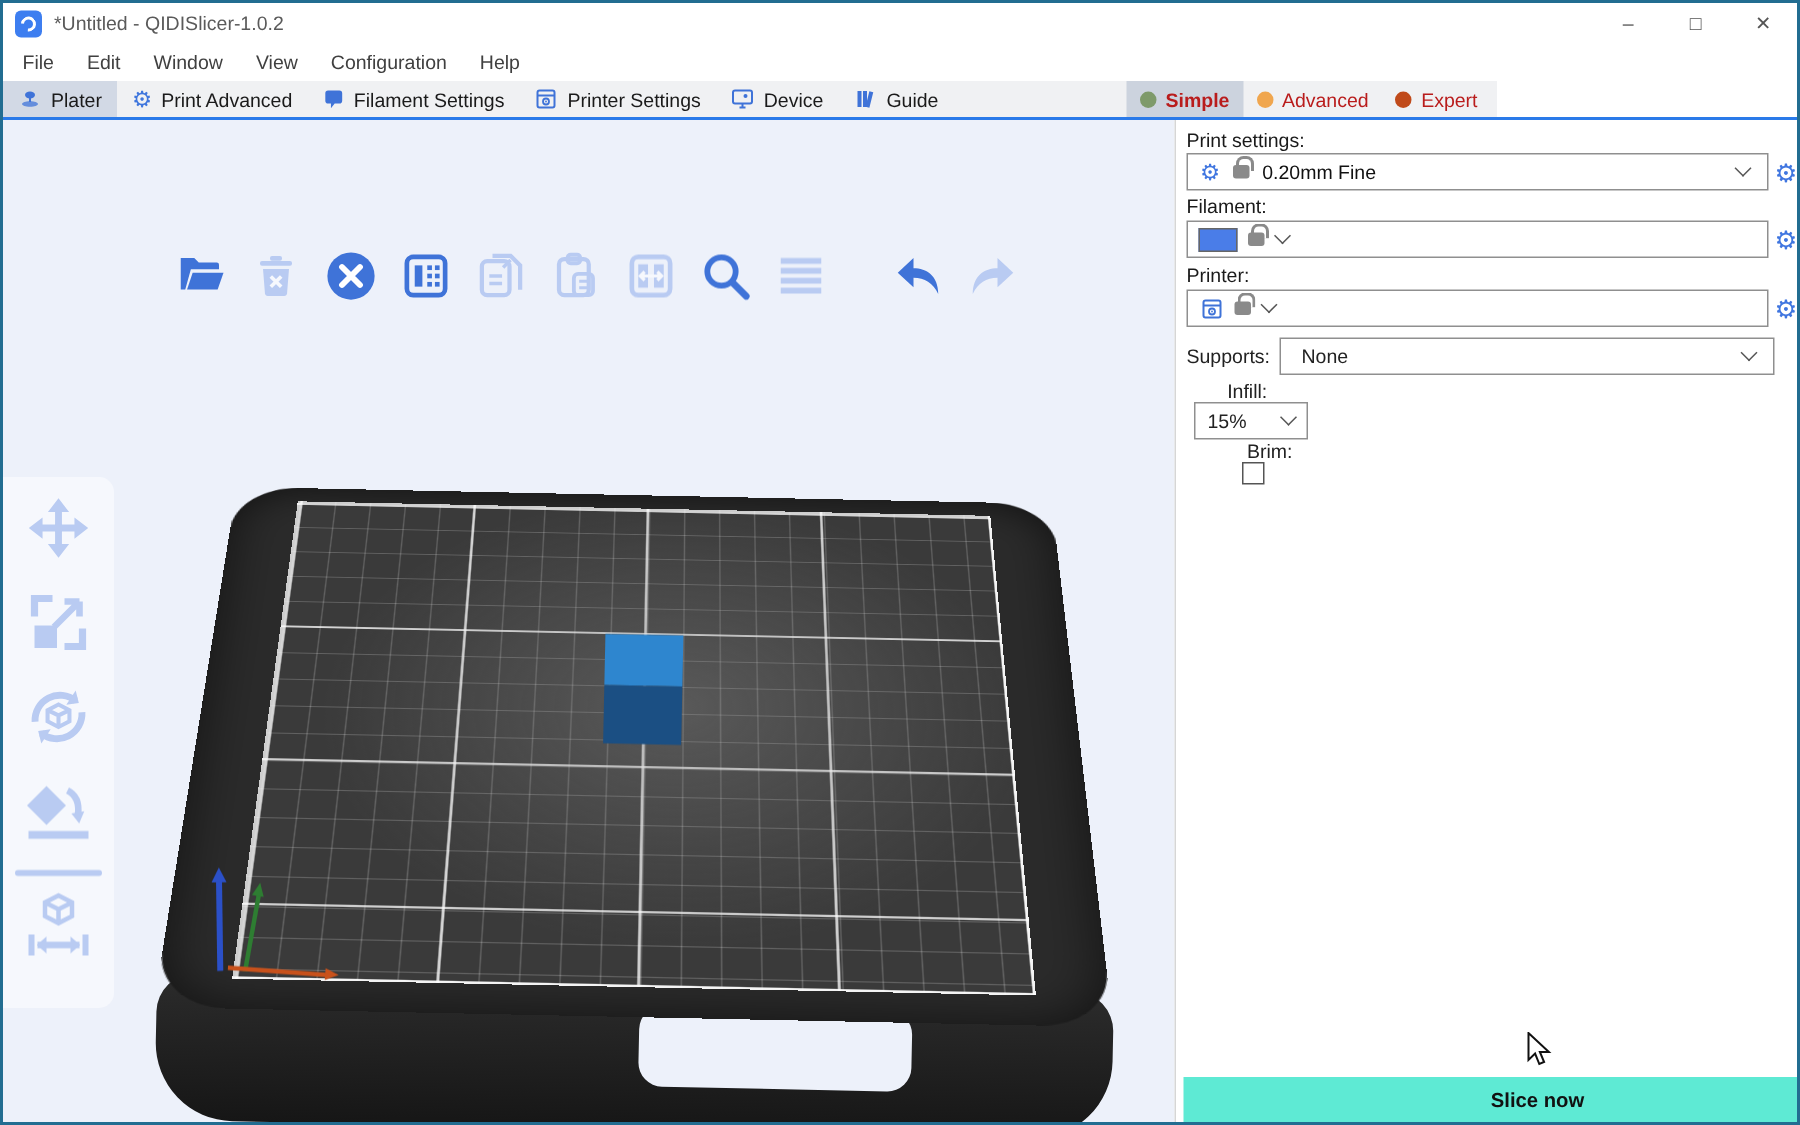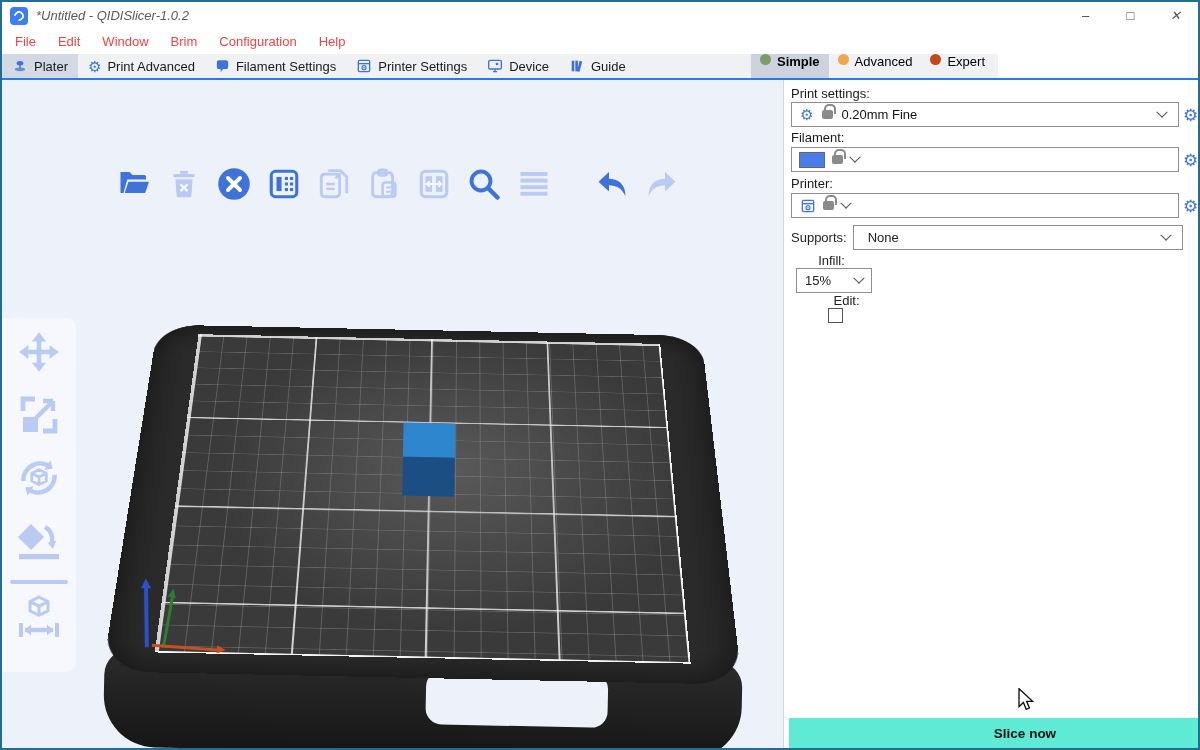--- a/index.html
+++ b/index.html
@@ -5,42 +5,42 @@
   * { margin:0; padding:0; box-sizing:border-box; }
   html,body { width:1200px; height:750px; }
   body {
     font-family:"Liberation Sans", sans-serif;
     font-size:13px; color:#222;
     position:relative; width:1200px; height:750px;
     background:#fff; border:2px solid #226d91; overflow:hidden;
   }
   
   .titlebar { position:absolute; left:0; top:0; width:1196px; height:27px; background:#fff;
-    display:flex; align-items:center;font-style:italic; }
+    display:flex; align-items:center; }
   .appicon { width:18px; height:18px; margin:0 8px 0 8px; background:#3d7ef0; border-radius:4px;
     display:flex; align-items:center; justify-content:center; }
   .appicon .ring { width:10px; height:10px; border:2.5px solid #fff; border-radius:50%;
     border-left-color:transparent; transform:rotate(-40deg); }
   .title-text { color:#5a5a5a; font-size:13px; }
   .win-controls { margin-left:auto; display:flex; height:100%; }
   .win-btn { width:45px; height:100%; display:flex; align-items:center; justify-content:center;
     color:#555; font-size:13px; }
   
   .menubar { position:absolute; left:0; top:27px; width:1196px; height:25px; background:#fff;
     display:flex; align-items:center; padding-left:2px; }
-  .menu-item { padding:0 11px; color:#ef4444; }
+  .menu-item { padding:0 11px; color:#404040; }
   
   .tabbar { position:absolute; left:0; top:52px; width:996px; height:24px; background:#f0f1f3;
     display:flex; align-items:center; }
   .tab { display:flex; align-items:center; gap:6px; padding:0 10px; height:100%; color:#1a1a1a; }
   .tab.selected { background:#d2d9e5; }
   .tab svg { display:block; }
   .tab .uic { color:#3f76dd; font-size:15px; line-height:1; }
   .modes { margin-left:auto; display:flex; align-items:center; height:100%; padding-right:4px; }
-  .mode { display:flex; gap:6px; padding:0 9px; height:100%; color:#000000; }
+  .mode { display:flex; align-items:center; gap:6px; padding:0 9px; height:100%; color:#b91c1c; }
   .mode.selected { background:#ccd3de; font-weight:bold; }
   .dot { width:11px; height:11px; border-radius:50%; }
   .dot.simple { background:#7e9a6a; }
   .dot.advanced { background:#f0a64e; }
   .dot.expert { background:#c04a1a; }
   .blue-line { position:absolute; left:0; top:76px; width:1196px; height:2px; background:#2a7ae9; }
   
   .viewport { position:absolute; left:0; top:78px; width:781px; height:668px; background:#edf1fa; overflow:hidden; }
   .rightpanel { position:absolute; left:781px; top:78px; width:415px; height:668px; background:#fff;
     border-left:1px solid #d6d6d6; }
@@ -124,21 +124,21 @@
     <div class="win-btn">–</div>
     <div class="win-btn">□</div>
     <div class="win-btn">✕</div>
   </div>
 </div>
 
 <div class="menubar">
   <div class="menu-item">File</div>
   <div class="menu-item">Edit</div>
   <div class="menu-item">Window</div>
-  <div class="menu-item">Brim</div>
+  <div class="menu-item">View</div>
   <div class="menu-item">Configuration</div>
   <div class="menu-item">Help</div>
 </div>
 
 <div class="tabbar">
   <div class="tab selected">
     <svg width="16" height="16" viewBox="0 0 24 24">
       <ellipse cx="12" cy="8" rx="5" ry="3.4" class="ic-blue"></ellipse>
       <path d="M11 10h2v5h-2z" class="ic-blue"></path>
       <path d="M4 17c0-1.6 3.6-2.8 8-2.8s8 1.2 8 2.8-3.6 2.8-8 2.8-8-1.2-8-2.8z" class="ic-blue" opacity="0.75"></path>
@@ -381,21 +381,21 @@
       <span class="chev"></span>
     </div>
   </div>
 
   <div class="row-inline" style="left:7px; top:173px;flex-direction:column;">
     <span>Infill:</span>
     <div class="small-select" style="width:76px; margin-left:5px; padding-left:8px;">
       <span class="val" style="flex:1">15%</span>
       <span class="chev" style="margin-right:8px"></span>
     </div>
-    <span style="margin-left:30px">Edit:</span>
+    <span style="margin-left:30px">Brim:</span>
     <div class="checkbox"></div>
   </div>
 
   <div class="slice-btn">Slice now</div>
 </div>
 
 <svg class="cursor" width="22" height="24" viewBox="0 0 14 18">
   <path d="M1 0.5 L1 14 L4.3 10.8 L6.4 16 L8.8 15 L6.7 10 L11.2 10 Z" fill="#fff" stroke="#111" stroke-width="1"></path>
 </svg>
 

